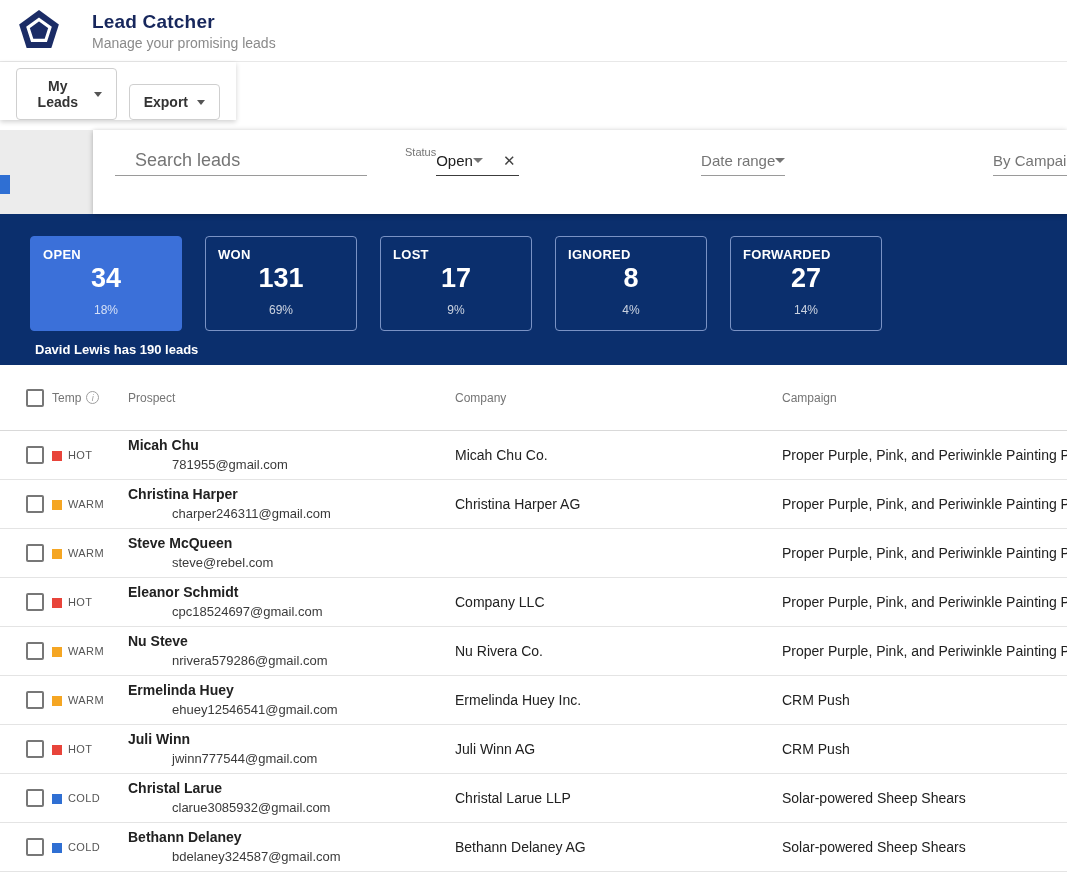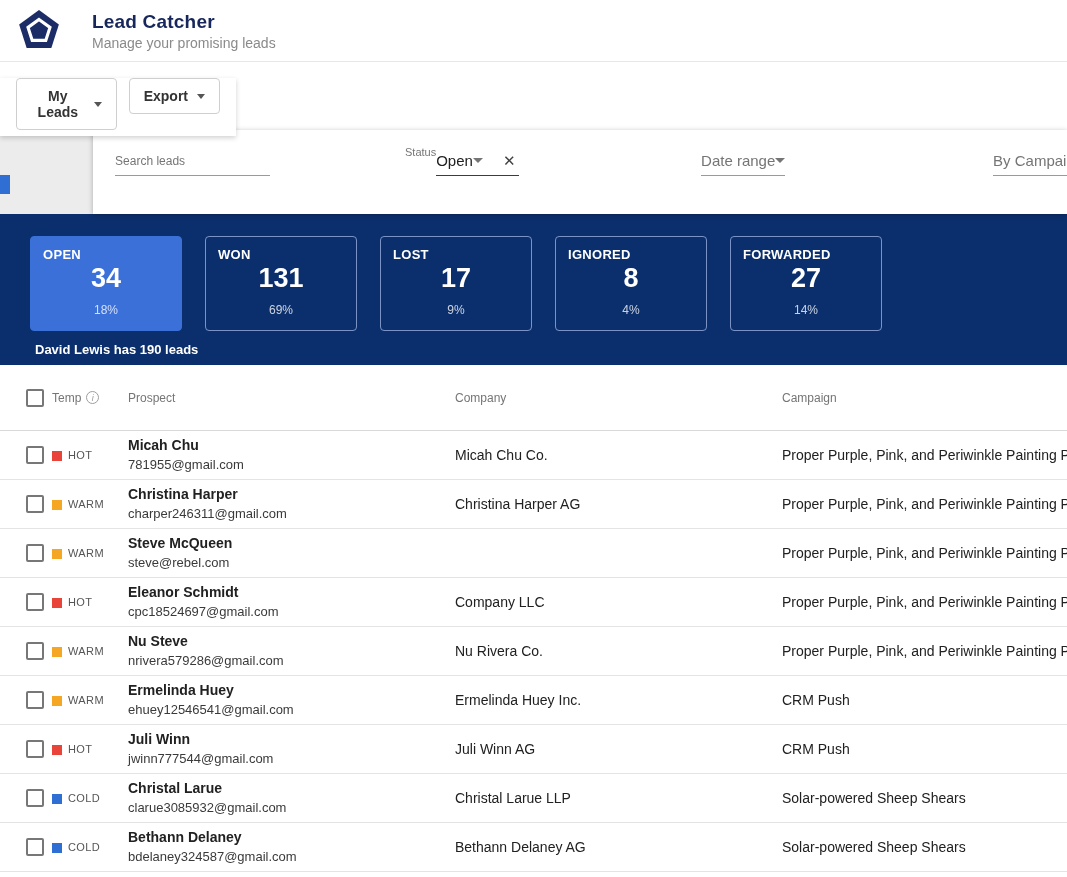--- a/index.html
+++ b/index.html
@@ -7,35 +7,35 @@
   .page { position:relative; width:1067px; height:877px; background:#fff; overflow:hidden; }
 
   
   .app-header { height:62px; display:flex; align-items:center; gap:30px; padding-left:16px; border-bottom:1px solid #e8e8e8; background:#fff; }
   .logo { width:46px; height:46px; flex:0 0 auto; }
   .app-title { font-size:19px; font-weight:bold; color:#17275c; letter-spacing:.2px; }
   .app-subtitle { font-size:14px; color:#8a8a8a; margin-top:2px; }
 
   
   .mid-zone { position:relative; height:152px; background:#fff; }
-  .toolbar-box { position:absolute; top:16px; left:0; width:236px; height:58px; background:#fff;
-    box-shadow:0 2px 5px rgba(0,0,0,.18); display:flex; align-items:flex-start; gap:12px; padding:0 16px; z-index:3; }
+  .toolbar-box { position:absolute; top:0; left:0; width:236px; height:58px; background:#fff;
+    box-shadow:0 2px 5px rgba(0,0,0,.18); display:flex; align-items:flex-end; gap:12px; padding:0 16px; z-index:3; }
   .tb-btn { display:inline-flex; align-items:center; gap:9px; padding:9px 14px; background:#fff;
     border:1px solid #cfcfcf; border-radius:4px; font-family:inherit; font-size:14px; font-weight:bold; color:#333; cursor:pointer; }
   .caret-down { width:0; height:0; border-left:4px solid transparent; border-right:4px solid transparent; border-top:5px solid #555; display:inline-block; }
 
   .filter-strip { position:absolute; top:68px; left:0; right:0; height:84px; background:#ececec; }
   .edge-marker { position:absolute; left:0; top:45px; width:10px; height:19px; background:var(--accent,#2f6fd3); }
   .filter-card { position:absolute; top:0; left:93px; right:0; height:84px; background:#fff;
     box-shadow:0 1px 5px rgba(0,0,0,.28); display:flex; padding-left:19px; overflow:hidden; z-index:2; }
   .field { display:flex; flex-direction:row; padding-top:16px; }
   .f-label { height:14px; font-size:11px; color:#757575; }
   .f-control { height:30px; display:flex; align-items:center; border-bottom:1px solid #9a9a9a; }
   .f-search { width:265px; }
-  .f-search input { width:100%; border:none; outline:none; font-family:inherit; font-size:12px; color:#212121; background:transparent; }
+  .f-search input { width:100%; border:none; outline:none; font-family:inherit; font-size:18px; color:#212121; background:transparent;margin-left:20px; }
   .f-search input::placeholder { color:#757575; }
   .f-status { width:265px; margin-left:28px; }
   .f-status .f-control { border-bottom-color:#3c3c3c; }
   .f-value { flex:1; font-size:15px; color:#212121; white-space:nowrap; overflow:hidden; }
   .f-ghost { flex:1; font-size:15px; color:#757575; white-space:nowrap; overflow:hidden; }
   .clear-x { margin-left:20px; margin-right:4px; font-size:15px; color:#424242; cursor:pointer; line-height:1; }
   .sel-caret { width:0; height:0; border-left:5px solid transparent; border-right:5px solid transparent; border-top:5px solid #757575; }
   .f-date { width:262px; margin-left:28px; }
   .f-campaign { flex:1; margin-left:30px; min-width:0; }
 
@@ -56,21 +56,21 @@
   .cell-check { padding-left:26px; }
   .checkbox { display:block; width:18px; height:18px; border:2px solid #777; border-radius:2px; background:#fff; cursor:pointer; }
   .cell-temp { display:flex; align-items:flex-end; gap:6px; }
   .head-temp { display:flex; align-items:center; gap:5px; }
   .info-icon { display:inline-flex; align-items:center; justify-content:center; width:13px; height:13px;
     border:1px solid #9e9e9e; border-radius:50%; font-size:9px; font-style:italic; color:#9e9e9e; cursor:pointer; }
   .lead-row { height:49px; border-bottom:1px solid #e4e4e4; cursor:pointer; }
   .temp-swatch { width:10px; height:10px; display:inline-block; }
   .temp-label { font-size:11px; color:#555; letter-spacing:.4px; }
   .lead-name { font-size:14px; font-weight:bold; color:#212121; line-height:1.4; }
-  .lead-email { font-size:13px; color:#3a3a3a; line-height:1.4; }
+  .lead-email { font-size:13px; color:#3a3a3a; line-height:1.4;margin-left:44px; }
   .cell-company, .cell-campaign { font-size:14px; color:#212121; white-space:nowrap; overflow:hidden; }
 </style>
 </head>
 <body>
 
 <div class="page" style="--banner-bg: #0b2f6d; --active-card: #3b70d9; --accent: #2f6fd3;">
 
   <header class="app-header">
     <span class="logo">
       <svg width="46" height="46" viewBox="0 0 44 44">

